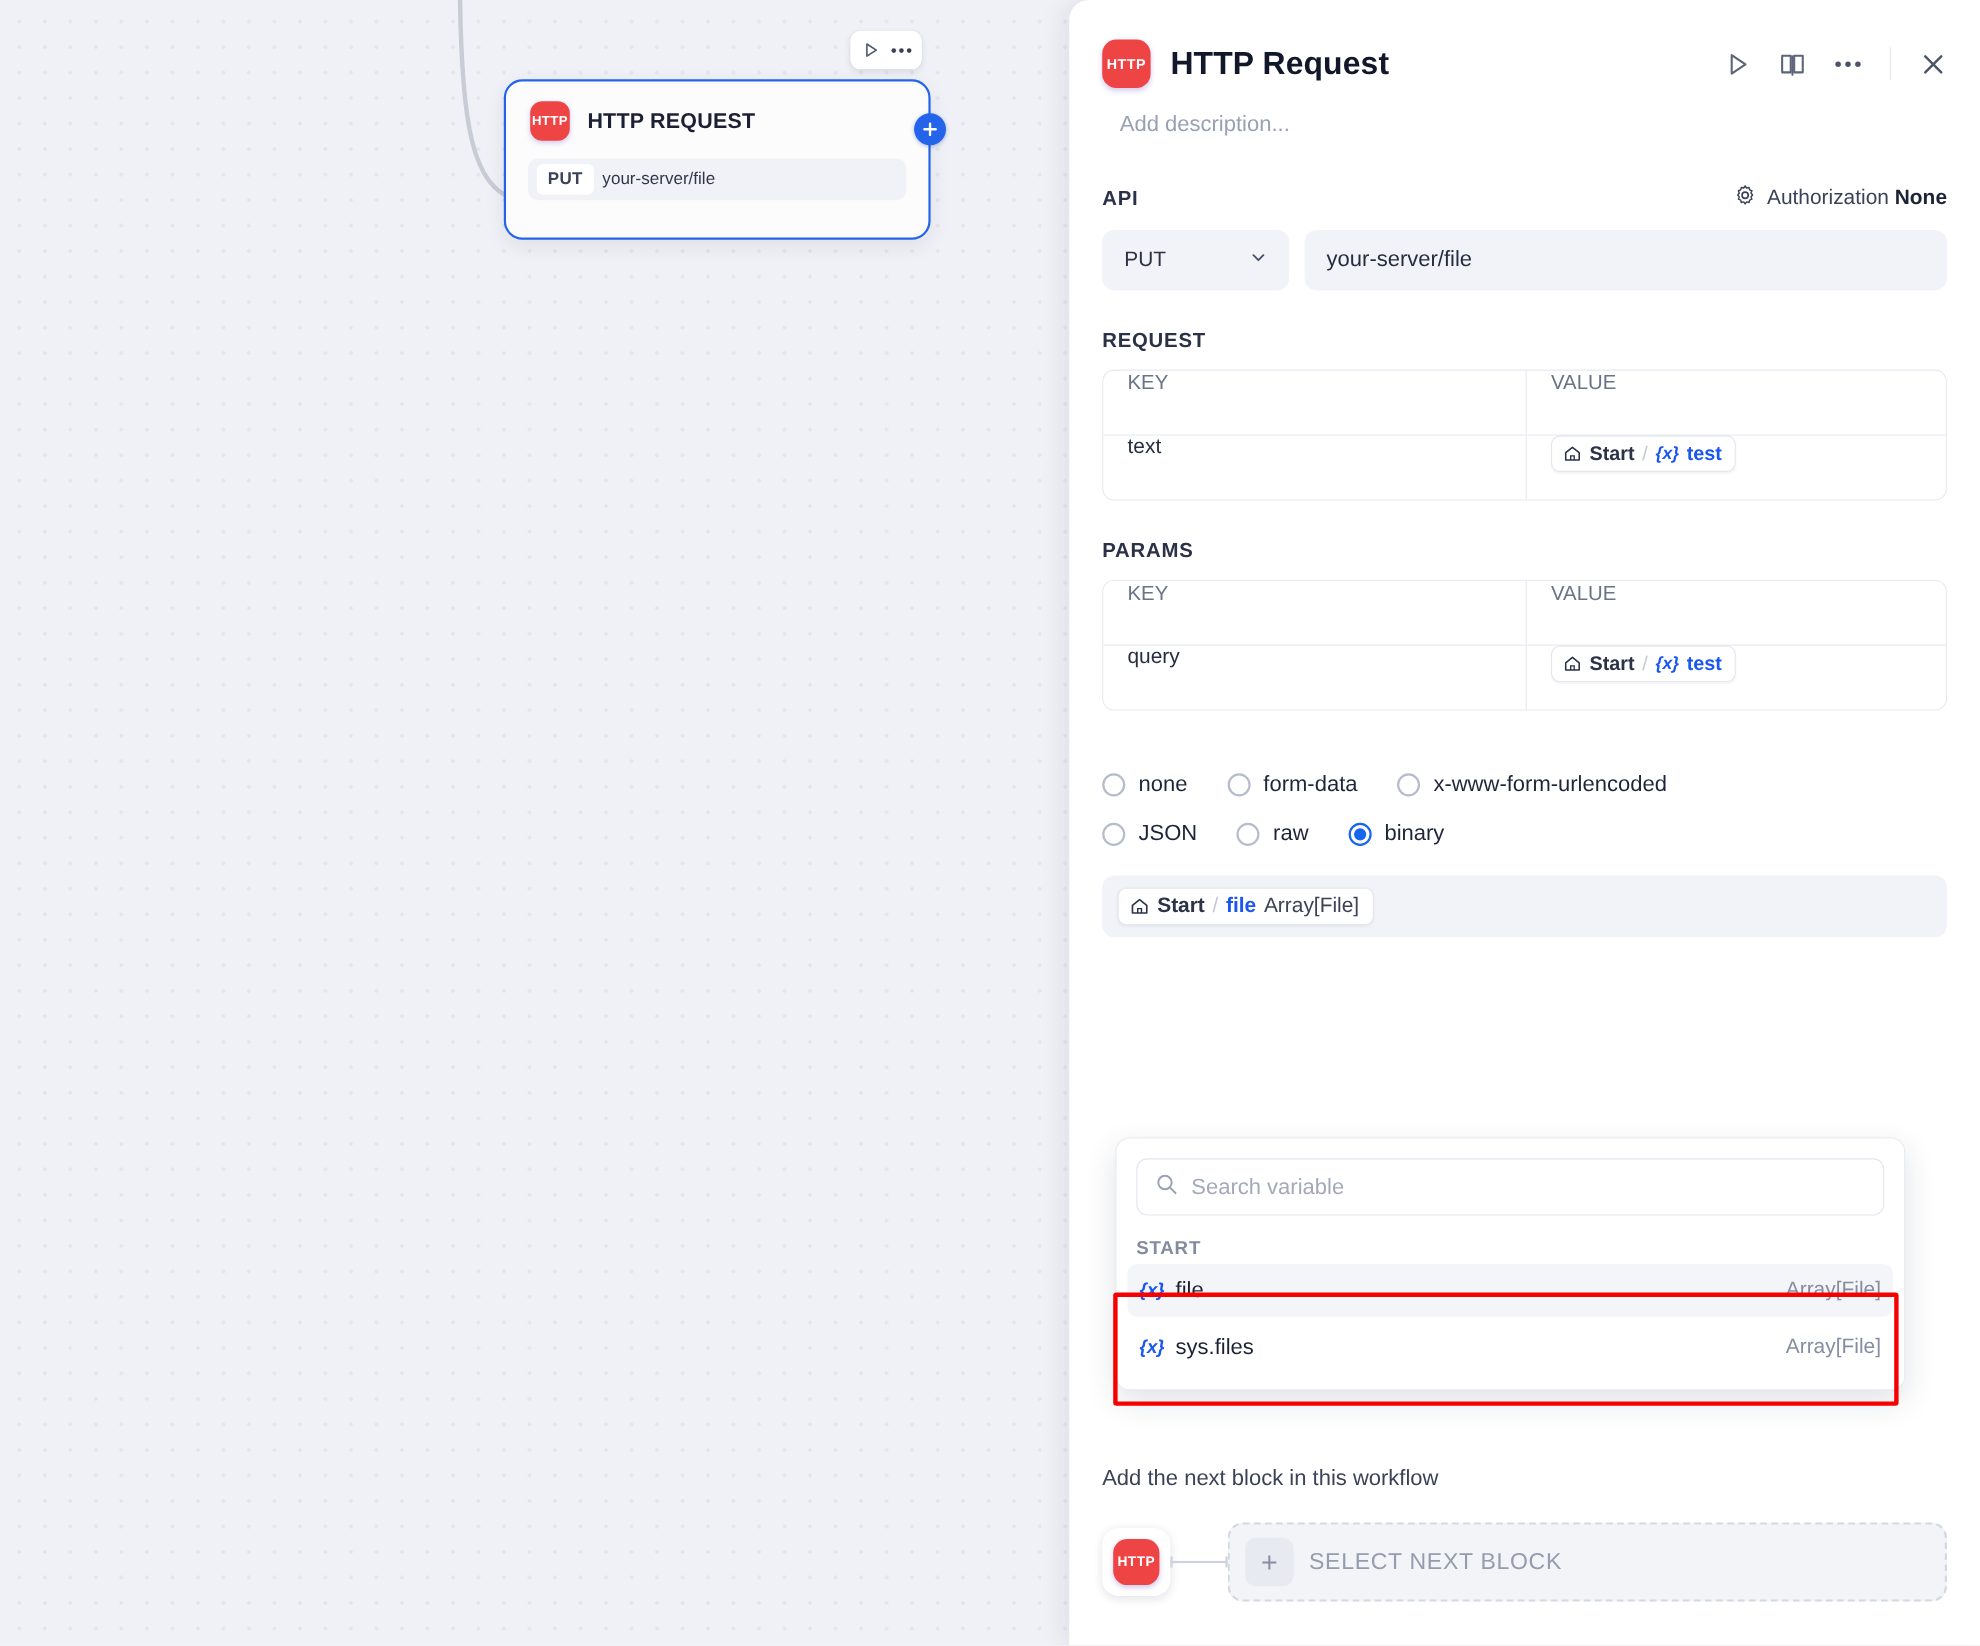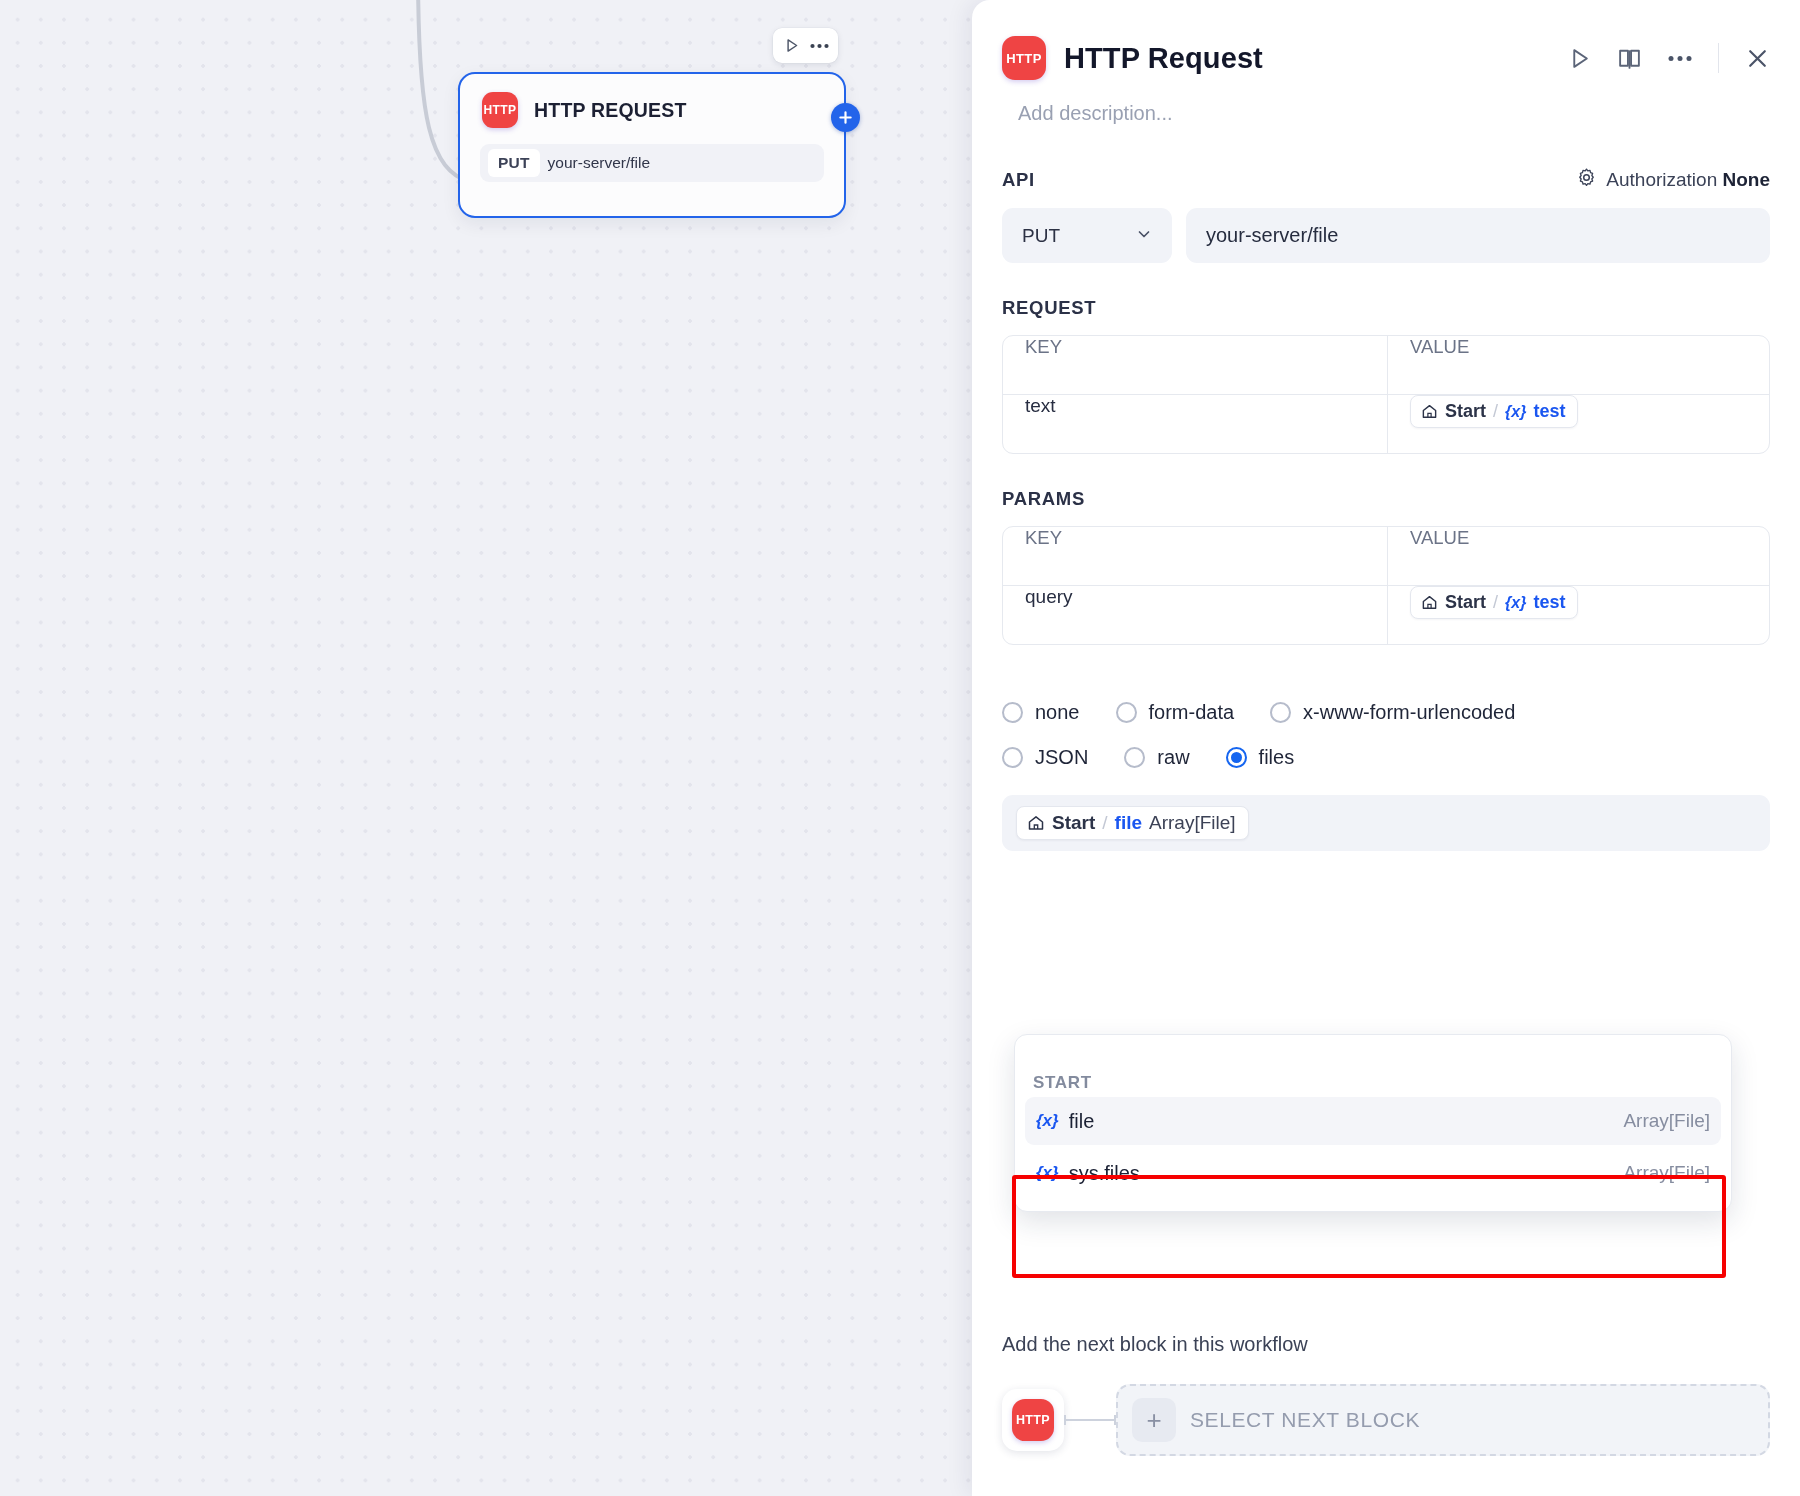--- a/index.html
+++ b/index.html
@@ -448,21 +448,21 @@
       <label class="radio-item">
         <span class="rdo"></span>
         <span>JSON</span>
       </label>
       <label class="radio-item">
         <span class="rdo"></span>
         <span>raw</span>
       </label>
       <label class="radio-item">
         <span class="rdo on"></span>
-        <span>files</span>
+        <span>binary</span>
       </label>
     </div>
   </div>
 
   <div id="binary-box">
     <span class="var-chip">
       <span class="home">
         <svg width="18" height="18" viewBox="0 0 18 18">
             <path d="M2.5 8 L9 2.8 L15.5 8 V15 H2.5 Z" fill="none" stroke="#2c3348" stroke-width="1.5" stroke-linejoin="round"></path>
             <path d="M7.3 15 V11 H10.7 V15" fill="none" stroke="#2c3348" stroke-width="1.3"></path>
@@ -484,20 +484,29 @@
       <div id="ns-conn"></div>
       <div id="ns-select">
         <span id="ns-plus">+</span>
         <span id="ns-label">SELECT NEXT BLOCK</span>
       </div>
     </div>
   </div>
 </div>
 
 <div id="dropdown">
+  <div id="search-box">
+    <span>
+      <svg width="21" height="21" viewBox="0 0 22 22">
+          <circle cx="9.5" cy="9.5" r="6.4" fill="none" stroke="#9aa1b2" stroke-width="1.9"></circle>
+          <path d="M14.3 14.3 L19.5 19.5" stroke="#9aa1b2" stroke-width="1.9" stroke-linecap="round"></path>
+        </svg>
+    </span>
+    <span class="ph">Search variable</span>
+  </div>
   <div id="dd-group">START</div>
   <div class="dd-item sel">
     <span class="dd-left">
       <span class="xb">{x}</span>
       <span class="nm">file</span>
     </span>
     <span class="dd-type">Array[File]</span>
   </div>
   <div class="dd-item">
     <span class="dd-left">

